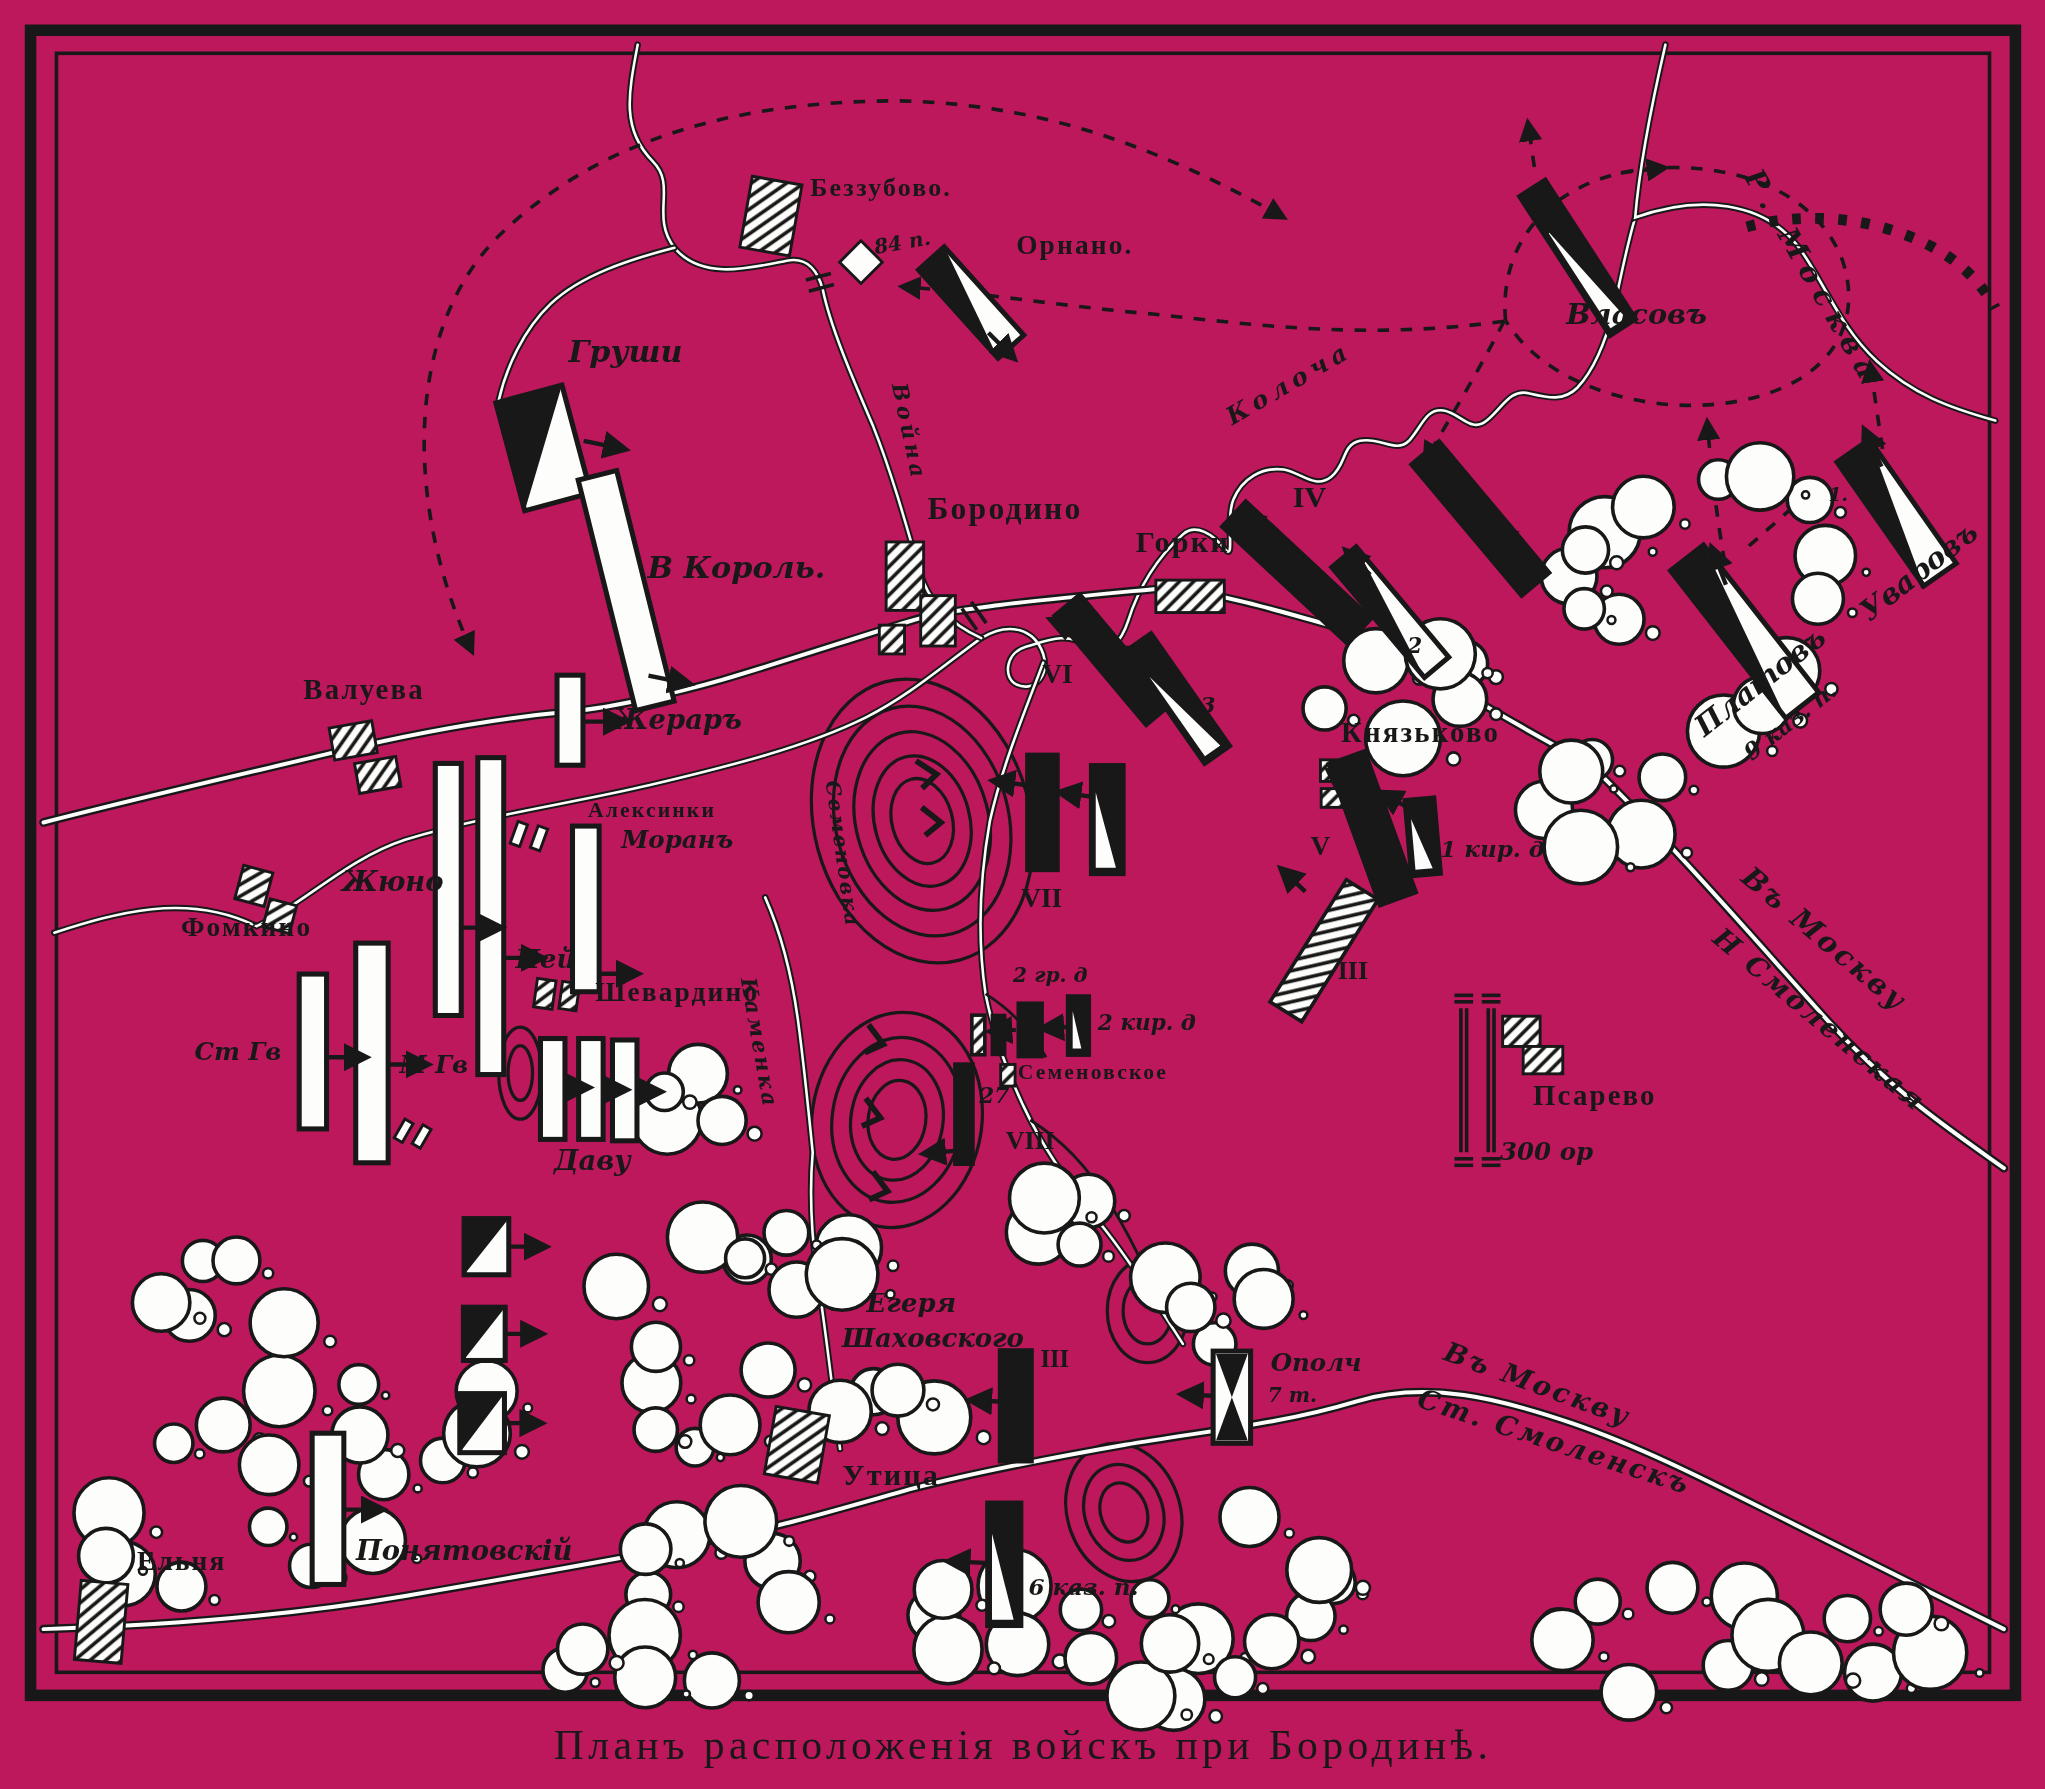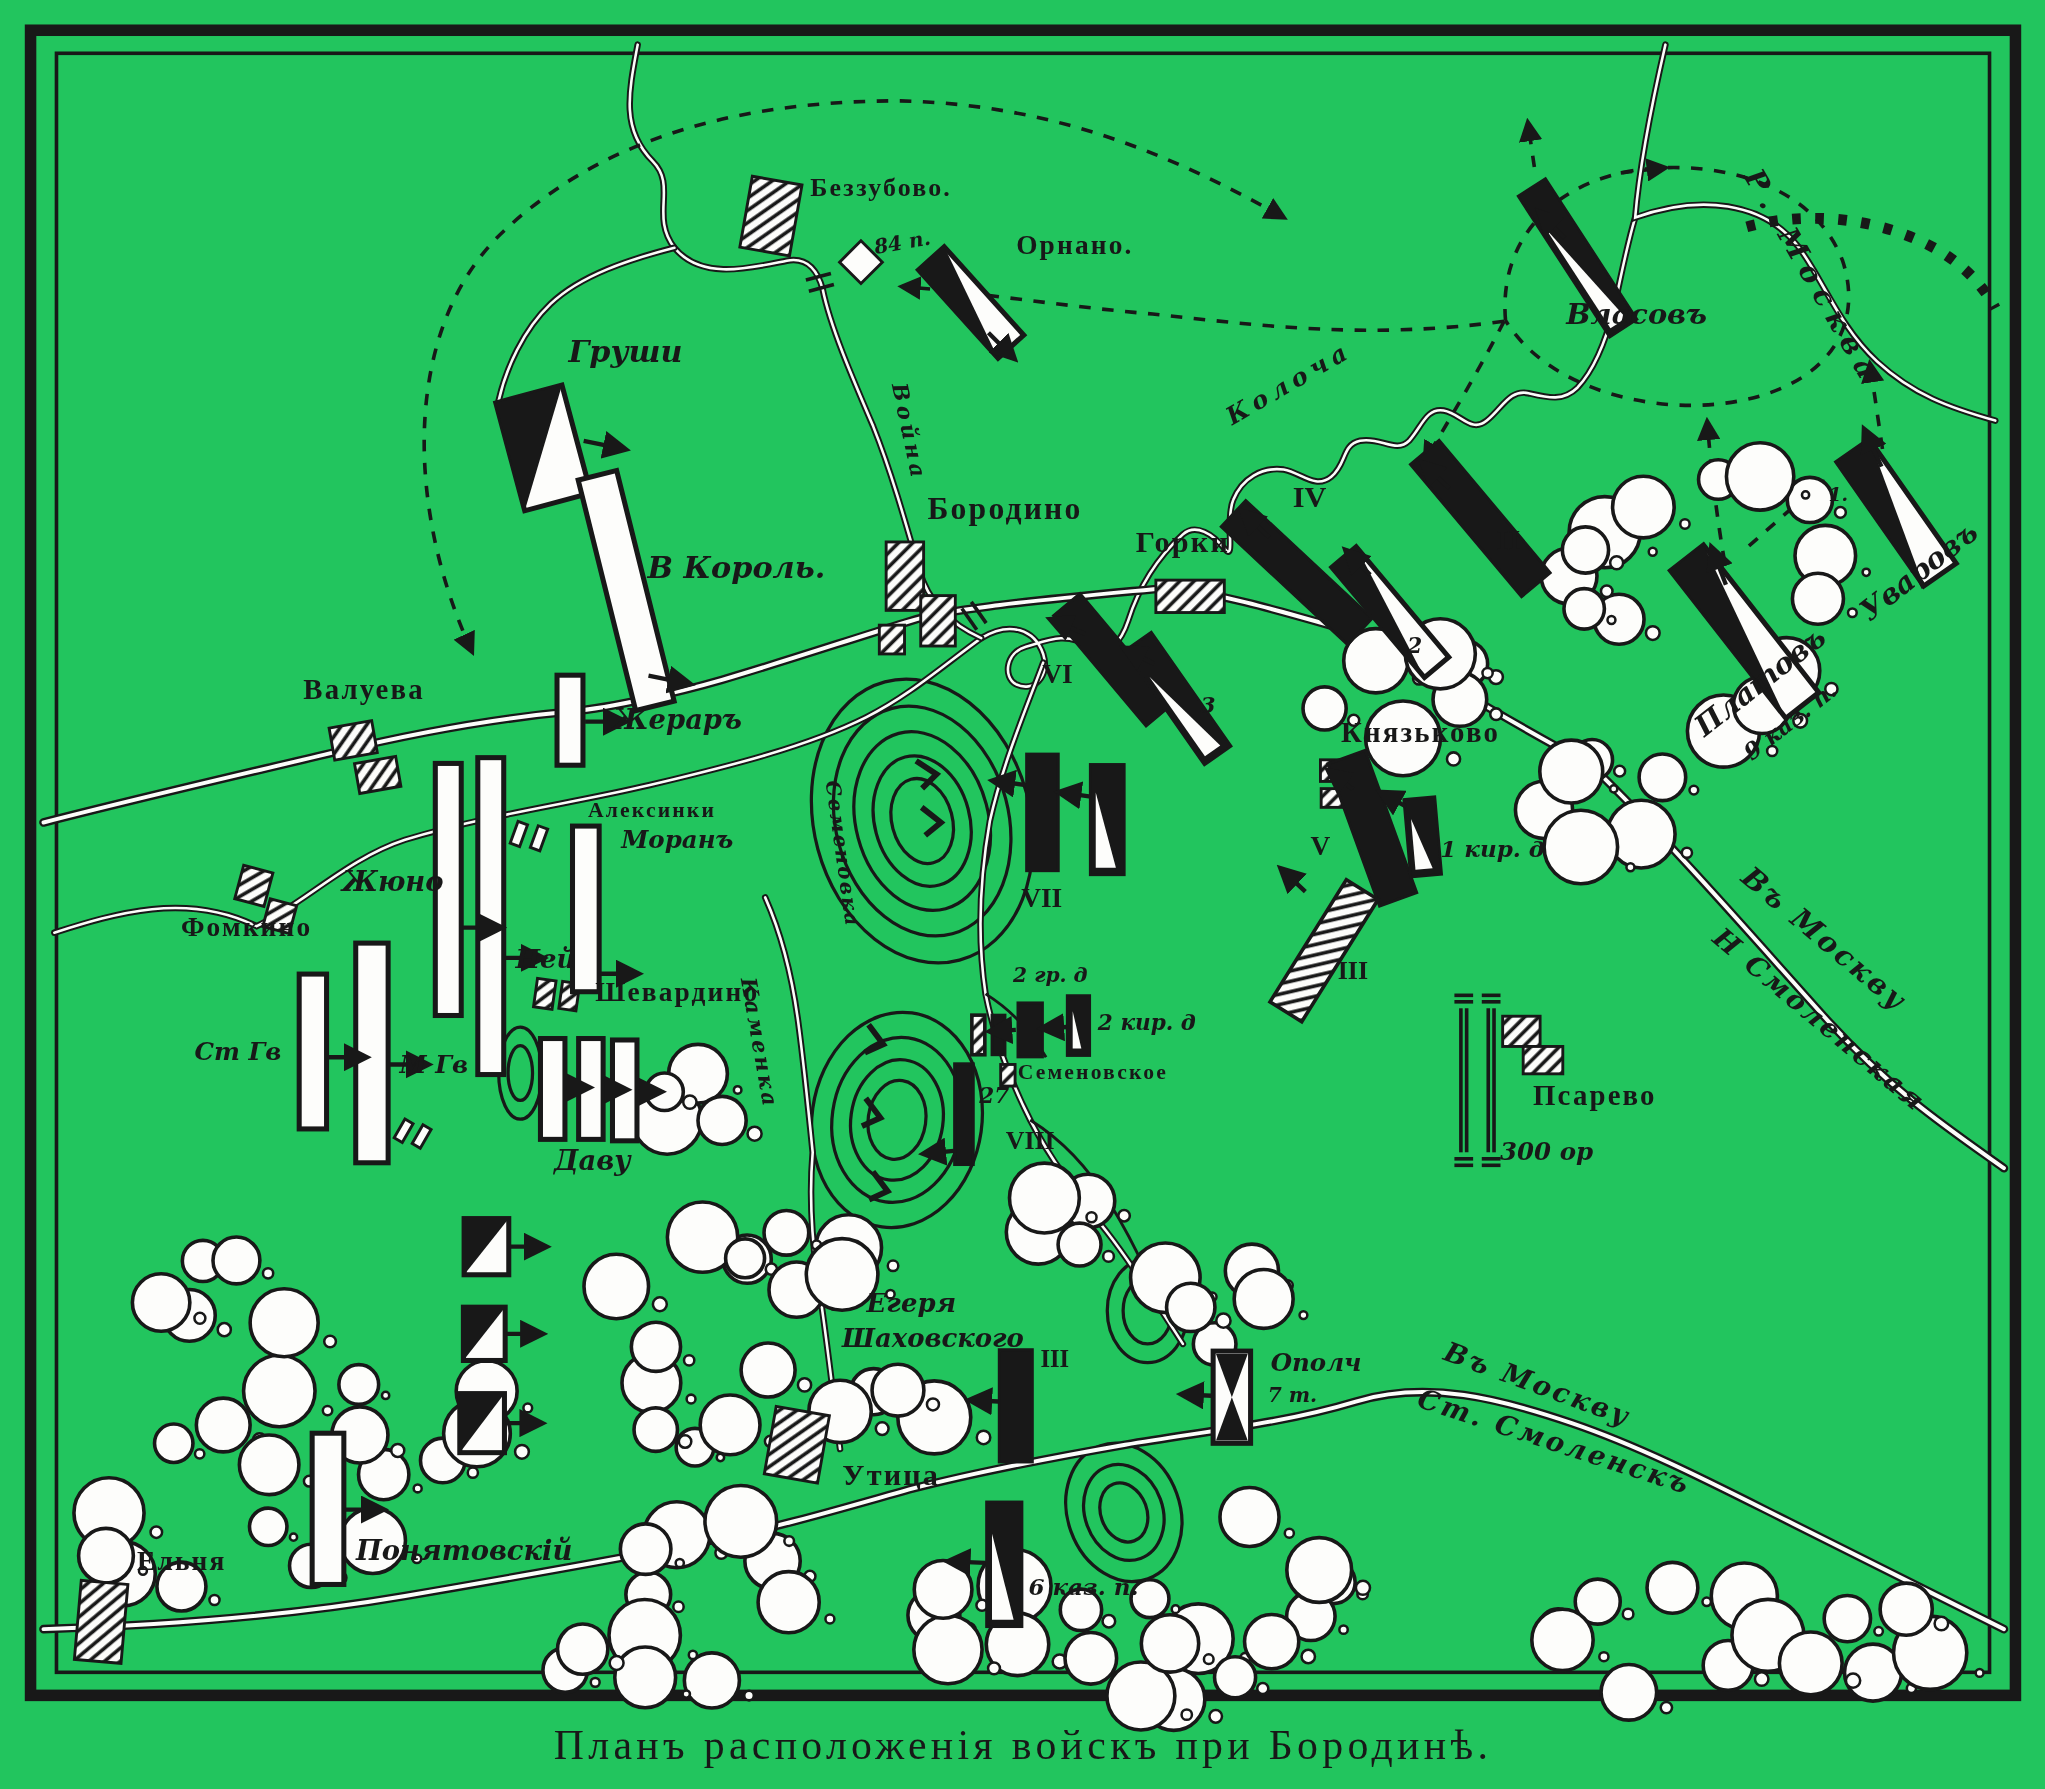--- a/index.html
+++ b/index.html
@@ -1,16 +1,16 @@
 <!DOCTYPE html>
 <html style="font-size:11.5px"><head>
 <meta charset="utf-8">
 <style>
   html,body{margin:0;padding:0;background:#e8e6e0;}
-  .page{position:relative;width:2046px;height:1789px;background:#22c55e;overflow:hidden;
+  .page{position:relative;width:2046px;height:1789px;background:#be185d;overflow:hidden;
         font-family:"Liberation Serif",serif;}
   svg{position:absolute;left:0;top:0;}
   .dbl{fill:none;stroke:#181818;stroke-linecap:round;}
   .river{stroke-width:9;}
   .road{stroke-width:12;}
   .riv-i{fill:none;stroke:#fdfdfb;stroke-width:3.6;stroke-linecap:round;}
   .road-i{fill:none;stroke:#fdfdfb;stroke-width:5.5;stroke-linecap:round;}
   .thin{fill:none;stroke:#181818;stroke-width:4;}
   .contour{fill:none;stroke:#181818;stroke-width:4.5;}
   .puff{fill:#fdfdfb;stroke:#181818;stroke-width:5;}

